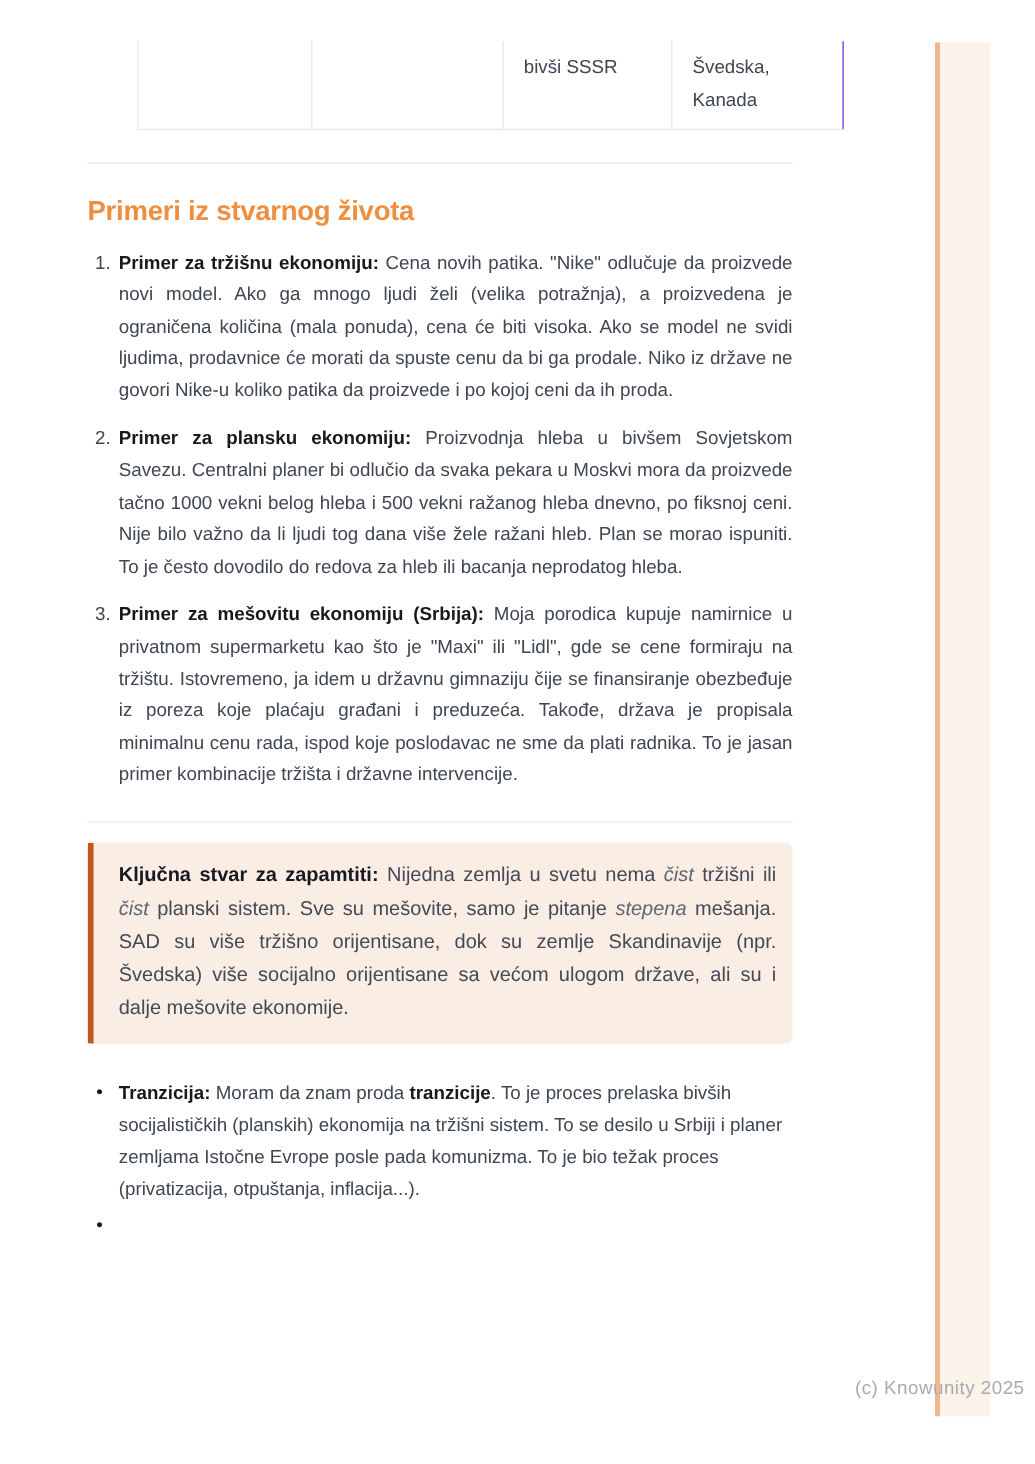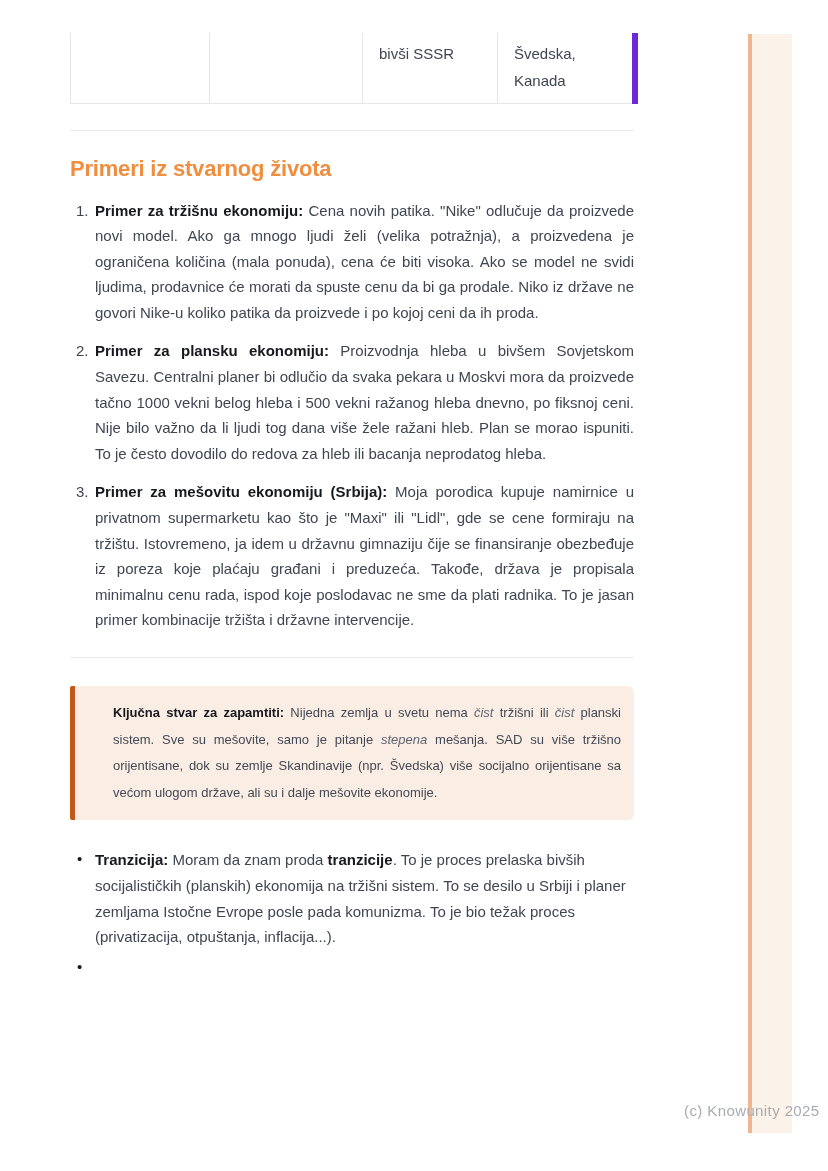--- a/index.html
+++ b/index.html
@@ -41,32 +41,33 @@
     top: 0;
     width: 564px;
   }
 
   
   table.top-table {
     margin-top: 33px;
     width: 564px;
     border-collapse: collapse;
     table-layout: fixed;
+    margin-left: 40px;
   }
   table.top-table td {
     border-left: 1px solid #e4e6e9;
     border-bottom: 1px solid #e4e6e9;
     vertical-align: top;
     padding: 7px 16px 8px 16px;
     font-size: 15px;
     line-height: 27px;
     color: #3f4652;
     height: 70px;
   }
-  table.top-table td:last-child { border-right: 6px solid #6d28d9; }
+  table.top-table td:last-child { border-right: 1px solid #6d28d9; }
 
   hr.section-divider {
     border: none;
     border-top: 1px solid #e8e9eb;
     height: 0;
   }
   .divider-1 { margin-top: 26px; }
   .divider-2 { margin-top: 24px; }
 
   .section-heading {
@@ -92,26 +93,26 @@
     color: #3f4652;
   }
   ol.example-list .li-num {
     position: absolute;
     left: 6px;
     top: 0;
   }
   b.lead { color: #16191f; font-weight: 700; text-align: center; }
 
   .callout {
-    margin-top: 28px;
+    margin-top: 16px;
     background: #faede4;
     border-left: 5px solid #c2581c;
     border-radius: 2px 6px 6px 2px;
-    padding: 14px 13px 14px 38px;
-    font-size: 13px;
+    padding: 14px 13px 14px 20px;
+    font-size: 16px;
     line-height: 26.6px;
     text-align: justify;
     color: #434955;
   }
   .callout em { font-style: italic; color: #5f6672; }
 
   ul.notes-list {
     margin-top: 27px;
     list-style: none;
   }

